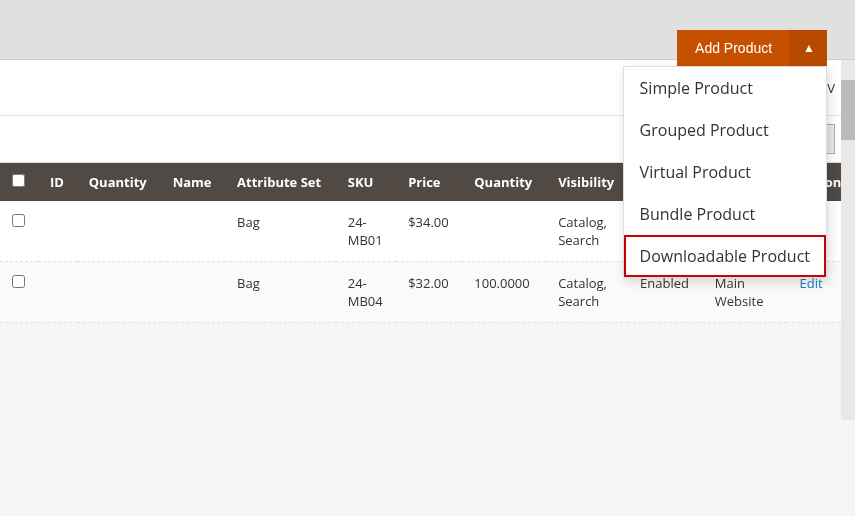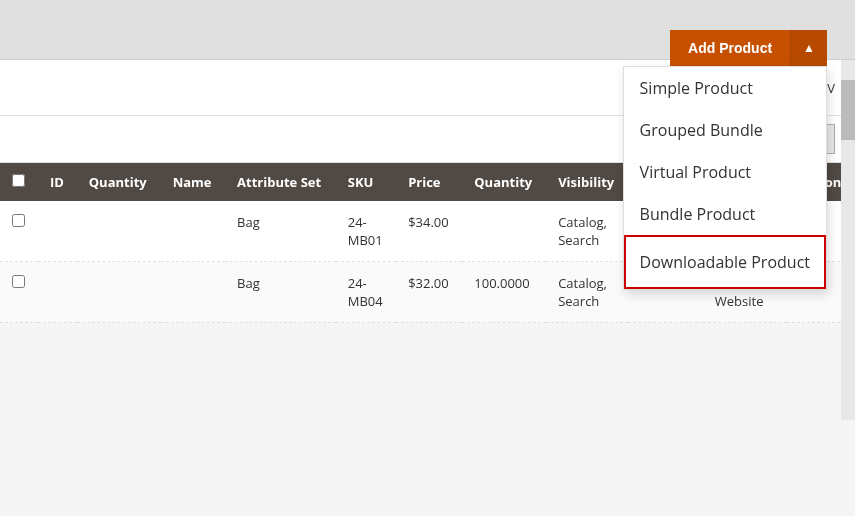--- a/index.html
+++ b/index.html
@@ -161,21 +161,21 @@
       display: flex;
       align-items: stretch;
     }
 
     .add-product-btn {
       background: #c75000;
       color: #fff;
       border: none;
       padding: 10px 18px;
       font-size: 14px;
-      font-weight: bold;
+      font-weight: normal;
       cursor: pointer;
       white-space: nowrap;
     }
 
     .add-product-arrow {
       background: #b84a00;
       color: #fff;
       border: none;
       border-left: 1px solid #a84300;
       padding: 10px 12px;
@@ -197,21 +197,21 @@
     .dropdown-item {
       padding: 10px 16px;
       cursor: pointer;
       font-size: 16px;
       color: #333;
       white-space: nowrap;
     }
 
     .dropdown-item.highlighted {
       border: 2px solid #cc0000;
-      padding: 14px 14px;
+      padding: 8px 14px;
       color: #333;
     }
 
     
     .scrollbar-track {
       position: absolute;
       right: 0;
       top: 60px;
       width: 14px;
       height: 360px;
@@ -233,21 +233,21 @@
 
   <div class="top-bar"></div>
 
   <div class="add-product-wrapper">
     <div class="add-product-btn-group">
       <button class="add-product-btn">Add Product</button>
       <button class="add-product-arrow">▲</button>
     </div>
     <div class="dropdown-menu">
       <div class="dropdown-item">Simple Product</div>
-      <div class="dropdown-item">Grouped Bundle</div>
+      <div class="dropdown-item">Grouped Product</div>
       <div class="dropdown-item">Virtual Product</div>
       <div class="dropdown-item">Bundle Product</div>
       <div class="dropdown-item highlighted">Downloadable Product</div>
     </div>
   </div>
 
   <div class="main-content">
 
     <div class="toolbar-row">
       <button class="filter-btn">

